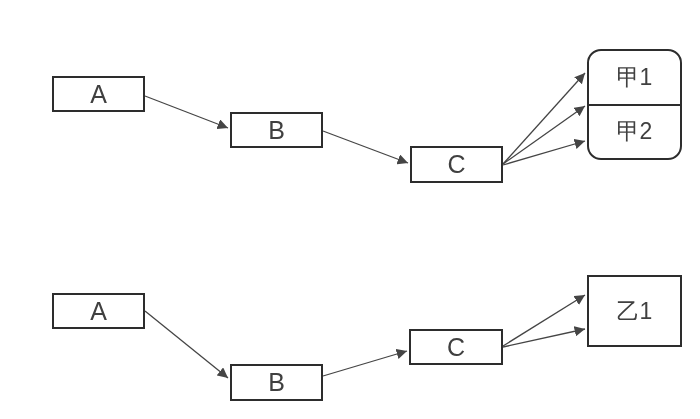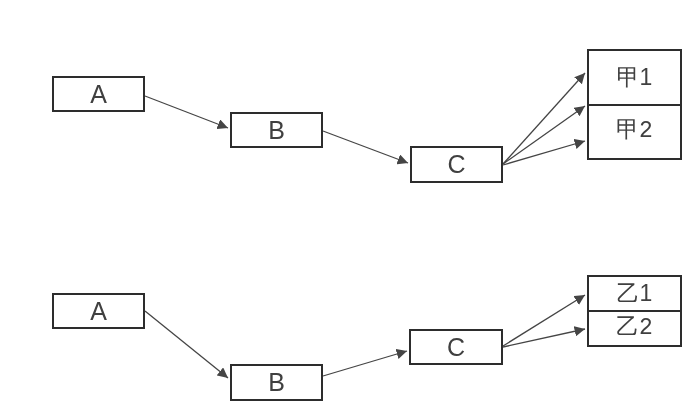--- a/index.html
+++ b/index.html
@@ -39,21 +39,21 @@
   }
   .stack .cell {
     flex: 1;
     display: flex;
     align-items: center;
     justify-content: center;
     color: var(--text, #404040);
     font-size: 23px;
     line-height: 1;
   }
-  .stack .cell + .cell { border-top: 2px solid var(--border, #2d2d2d); font-family: Liberation Mono, monospace; }
+  .stack .cell + .cell { border-top: 2px solid var(--border, #2d2d2d); }
 </style>
 </head>
 <body>
 
 <div class="canvas">
 
   <svg class="arrow-layer" viewBox="0 0 700 419" aria-hidden="true">
     <defs>
       <marker id="arrowhead" viewBox="0 0 10 10" refX="10" refY="5" markerWidth="8" markerHeight="8" orient="auto-start-reverse">
         <path d="M0,0 L10,5 L0,10 z" style="fill: var(--line, #454545);"></path>
@@ -74,21 +74,21 @@
 
   <div class="node" style="left:52px;  top:76px;  width:93px; height:36px;">
     <span>A</span>
   </div>
   <div class="node" style="left:230px; top:112px; width:93px; height:36px;">
     <span>B</span>
   </div>
   <div class="node" style="left:410px; top:146px; width:93px; height:37px;">
     <span>C</span>
   </div>
-  <div class="stack" style="left:587px; top:49px; width:95px; height:111px;">
+  <div class="stack" style="left:587px; top:49px; width:95px; height:111px;border-radius:14px;">
     <div class="cell">
       <span>甲1</span>
     </div>
     <div class="cell">
       <span>甲2</span>
     </div>
   </div>
 
   <div class="node" style="left:52px;  top:293px; width:93px; height:36px;">
     <span>A</span>
@@ -96,18 +96,15 @@
   <div class="node" style="left:230px; top:364px; width:93px; height:37px;">
     <span>B</span>
   </div>
   <div class="node" style="left:409px; top:329px; width:94px; height:36px;">
     <span>C</span>
   </div>
   <div class="stack" style="left:587px; top:275px; width:95px; height:72px;">
     <div class="cell">
       <span>乙1</span>
     </div>
-    <div class="cell">
-      <span>乙2</span>
-    </div>
   </div>
 
 </div>
 
 </body></html>

